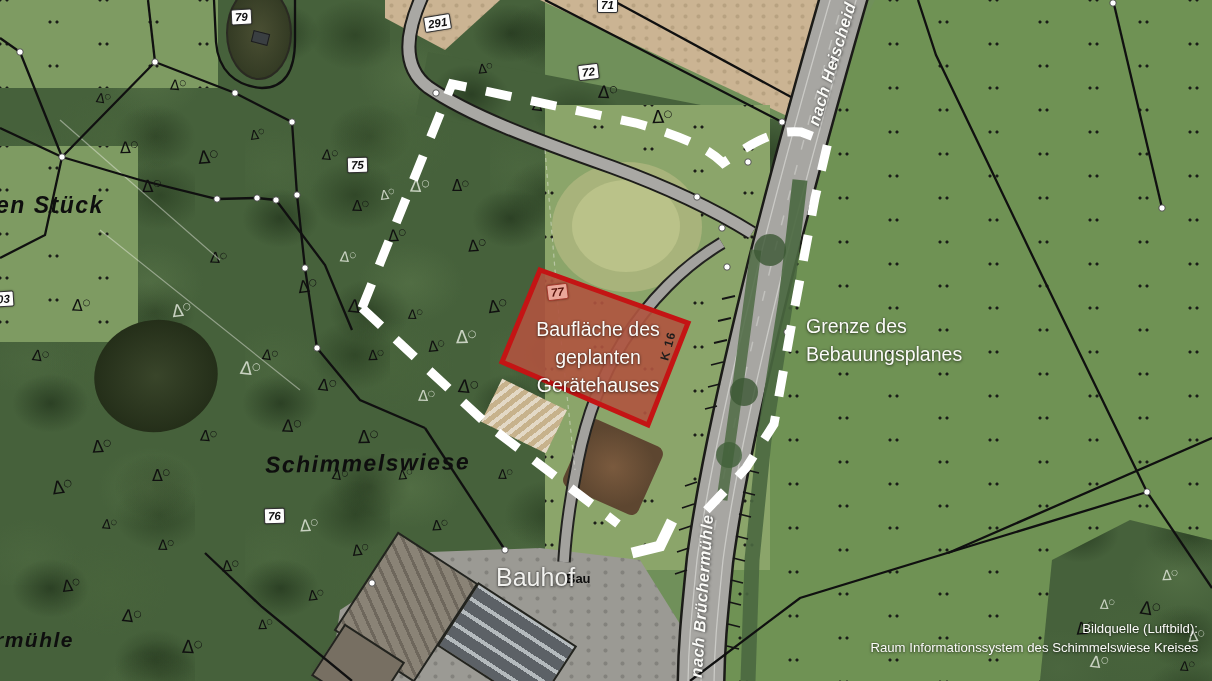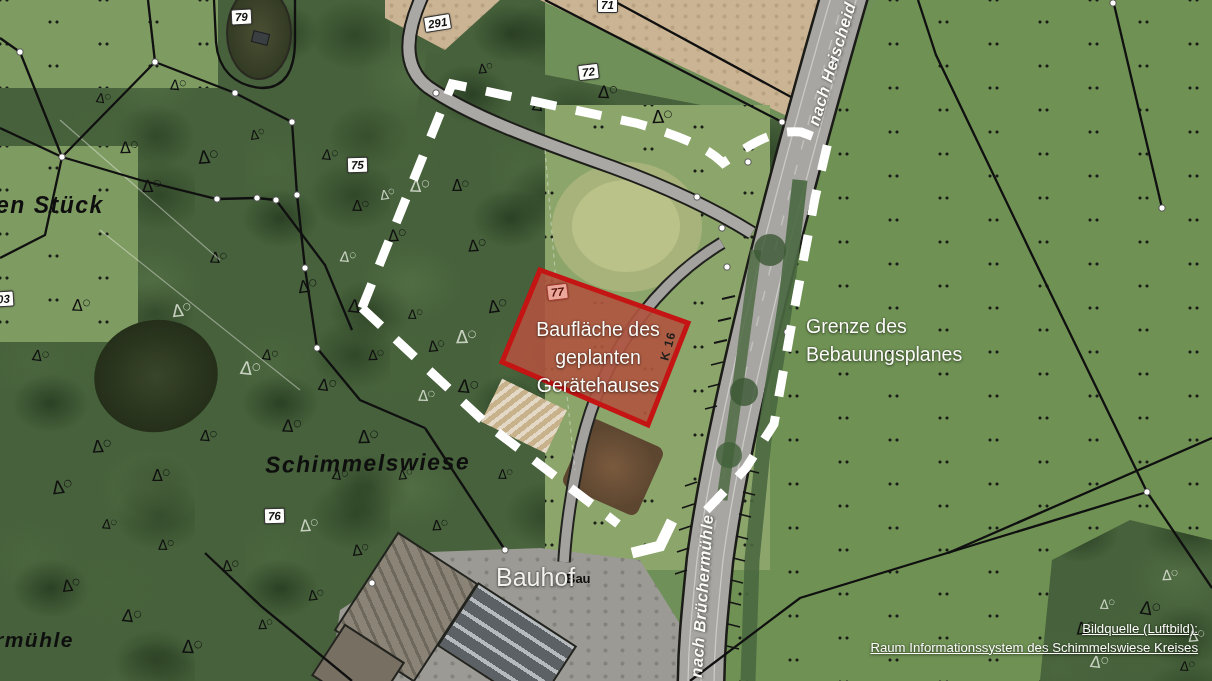--- a/index.html
+++ b/index.html
@@ -293,18 +293,18 @@
     <div>Grenze des</div>
     <div>Bebauungsplanes</div>
   </div>
 
   <div class="whitetext annot" style="left:598px;top:357px;transform:translate(-50%,-50%);text-align:center;">
     <div>Baufläche des</div>
     <div>geplanten</div>
     <div>Gerätehauses</div>
   </div>
 
-  <div class="whitetext attr" style="right:14px;top:620px;text-decoration:underline;">
+  <div class="whitetext attr" style="right:14px;top:620px;">
     <div>Bildquelle (Luftbild):</div>
     <div>Raum Informationssystem des Schimmelswiese Kreises</div>
   </div>
 
 </div>
 
 </body></html>

